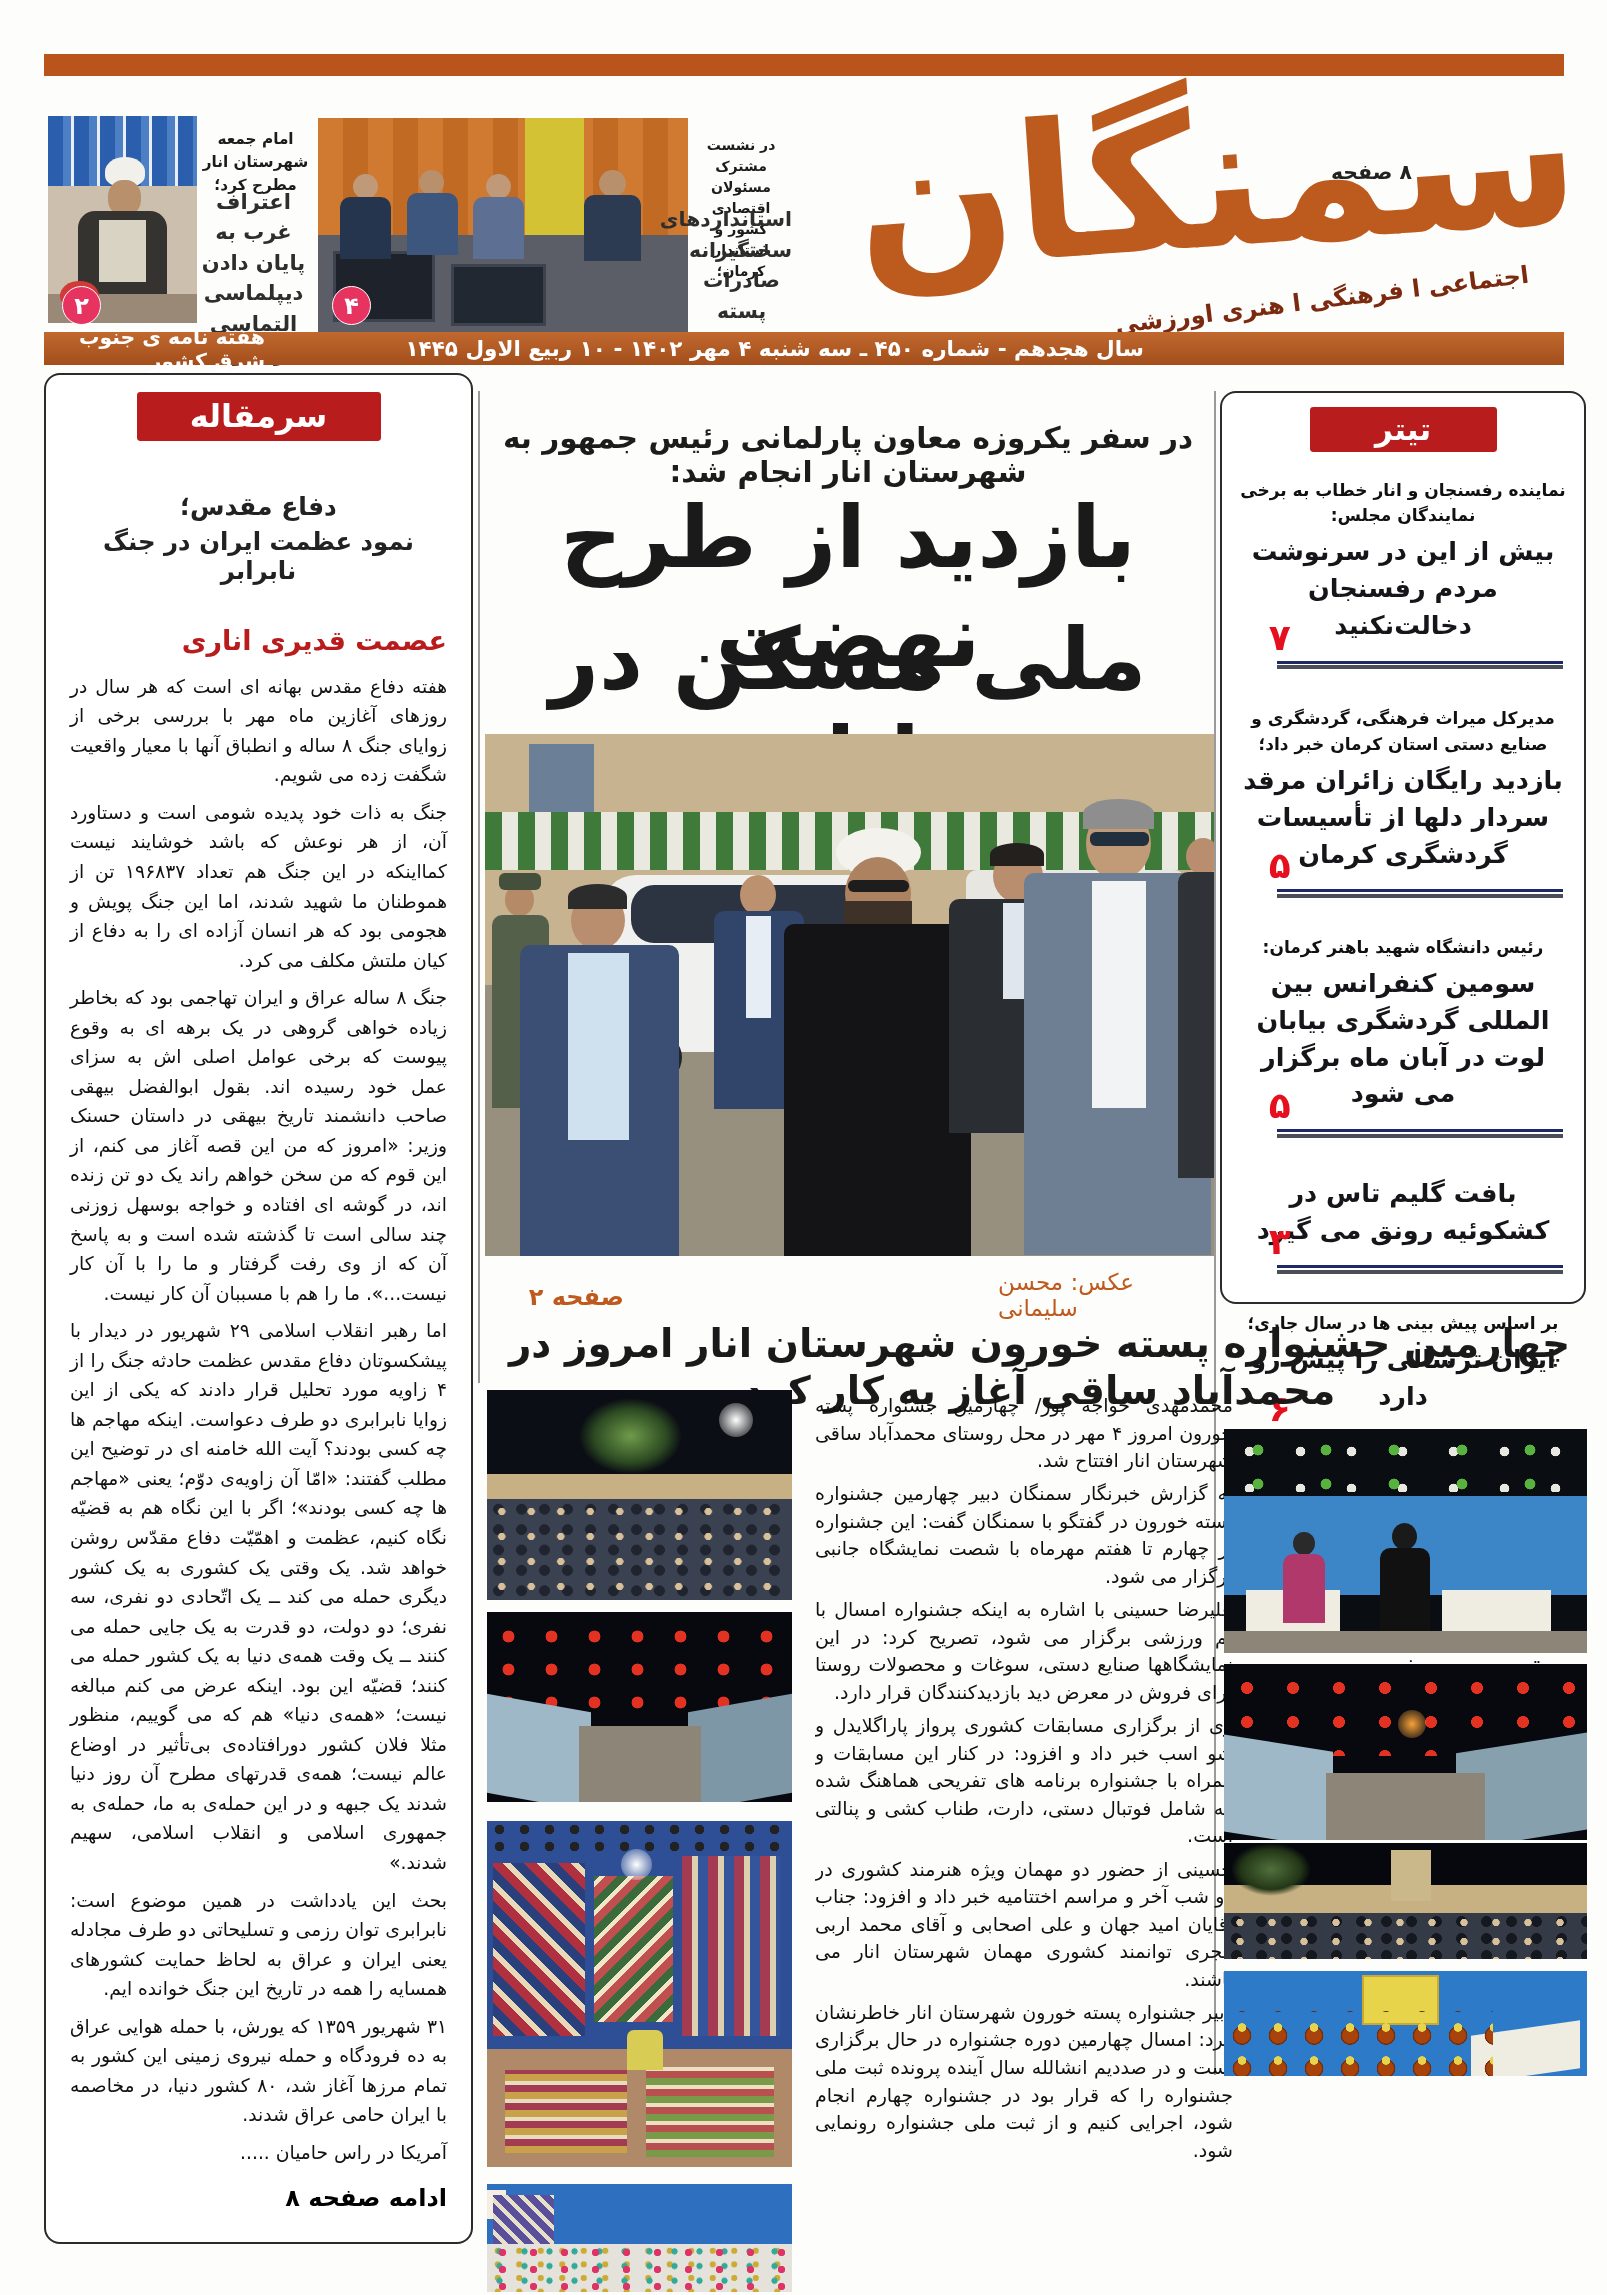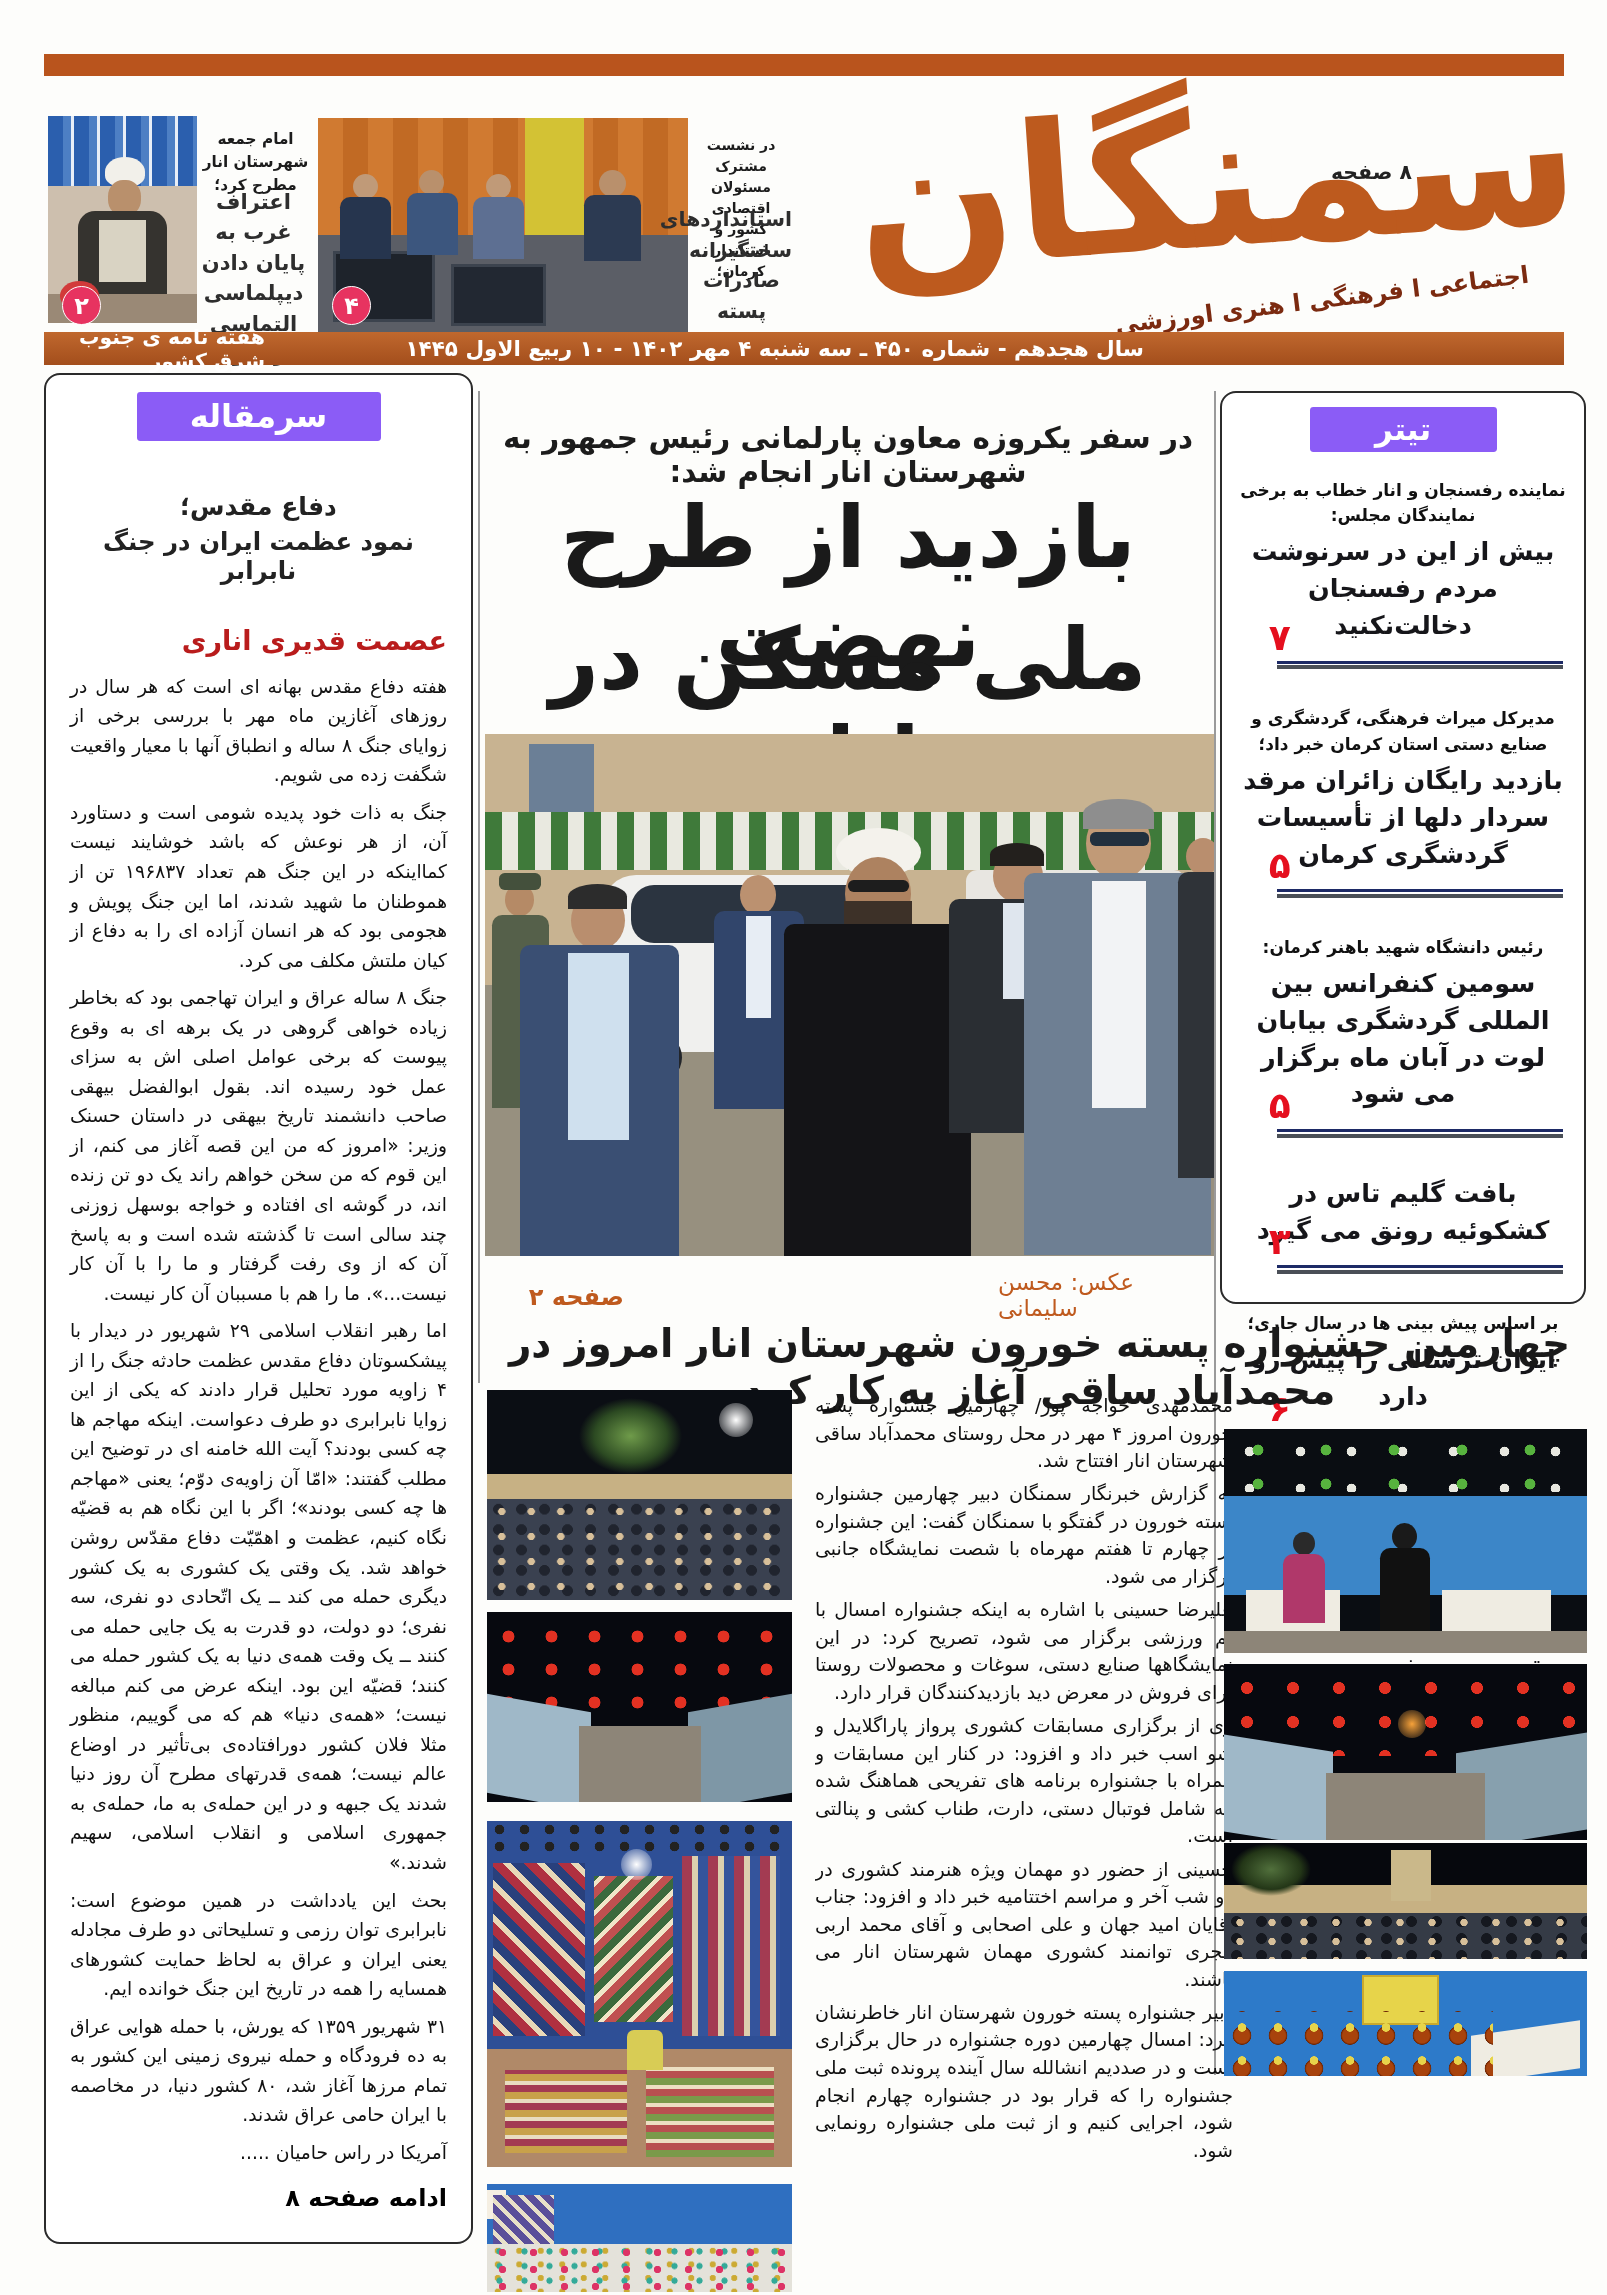--- a/index.html
+++ b/index.html
@@ -1,20 +1,20 @@
 <!DOCTYPE html>
 <html lang="fa" style="font-size:9px"><head>
 <meta charset="utf-8">
 <style>
   html,body{margin:0;padding:0;background:#e8e8e8;}
   .page{position:relative;width:1608px;height:2295px;background:#fdfdfb;
         font-family:"DejaVu Sans",sans-serif;direction:rtl;overflow:hidden;}
   .abs{position:absolute;}
   .orange-bar{background:#b9541d;}
-  .hdrbox{background:#8b5cf6;color:#fff;font-weight:bold;text-align:center;
+  .hdrbox{background:#b91c1c;color:#fff;font-weight:bold;text-align:center;
           border-radius:3.4px;display:flex;align-items:center;justify-content:center;}
   .boxed{border:2.3px solid #2b2b2b;border-radius:16px;background:#fff;box-sizing:border-box;}
   .kicker{font-weight:bold;color:#1c1c1c;}
   .headline{font-weight:bold;color:#1a1a1a;}
   .ph{position:absolute;overflow:hidden;background:#888;}
   .ph *{position:absolute;}
   .badge{position:absolute;width:37px;height:37px;border-radius:50%;background:#e73360;
          color:#fff;font-weight:bold;font-size:24px;display:flex;align-items:center;
          justify-content:center;z-index:5;border:1.7px solid #fff;}
   .sep{position:relative;border-top:3.4px solid #1d2a66;border-bottom:4px solid #4a4f57;

